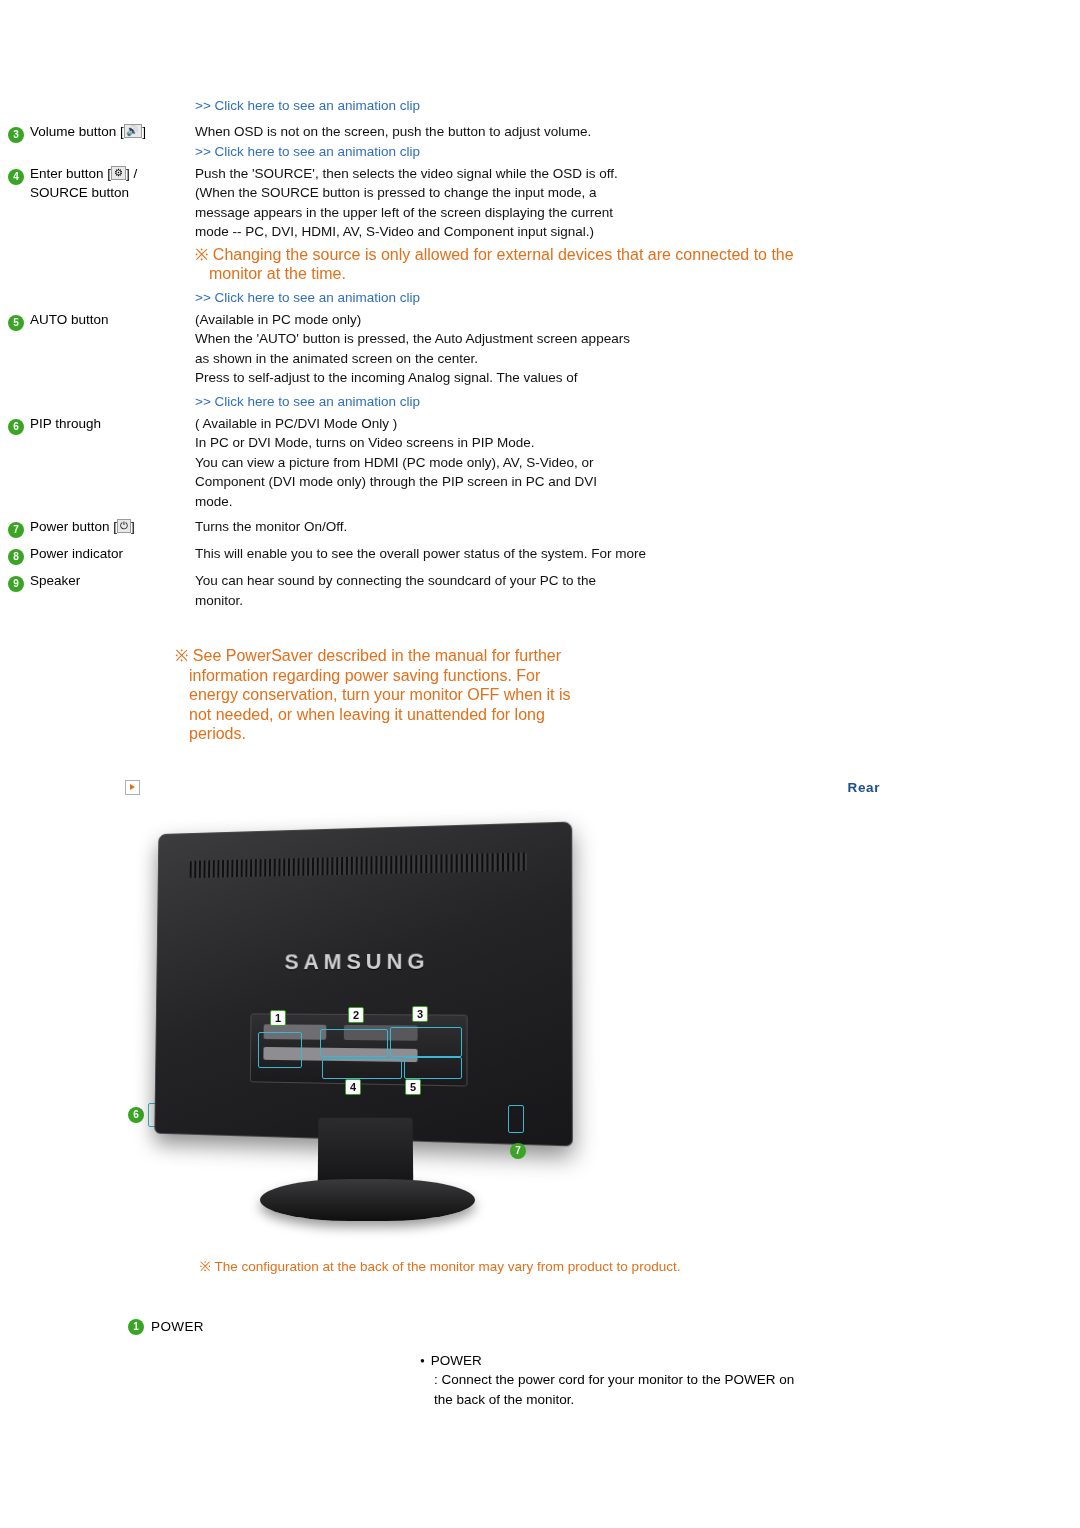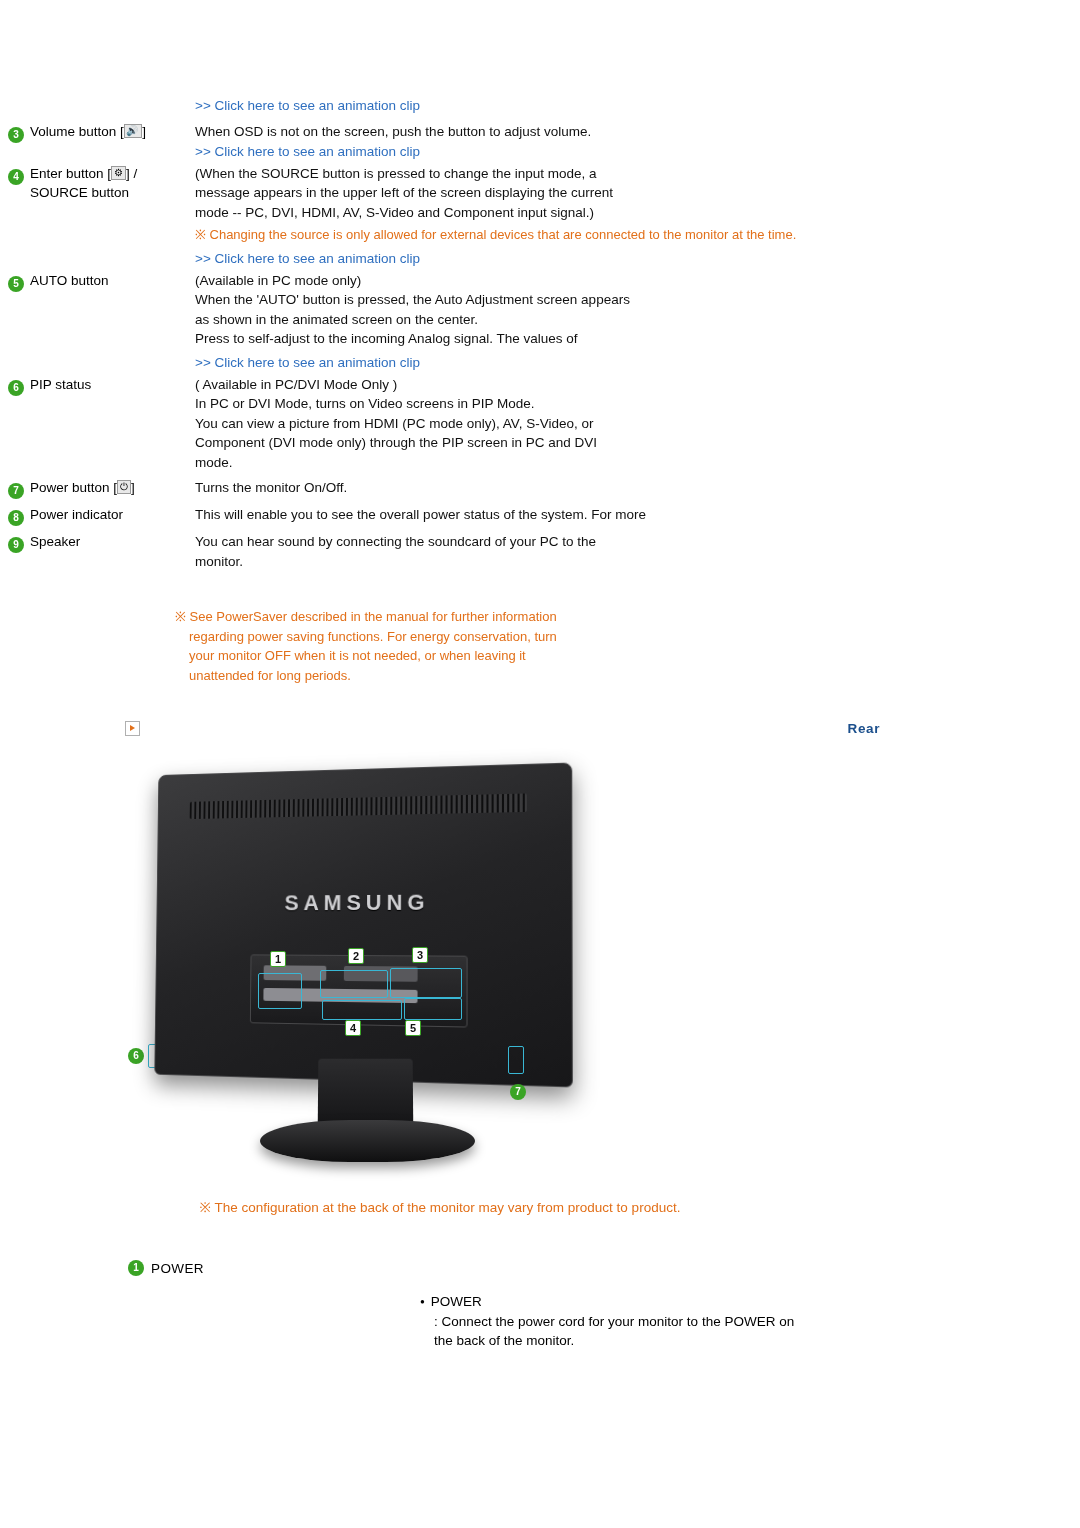--- a/index.html
+++ b/index.html
@@ -27,21 +27,21 @@
     font-size: 13.5px;
     line-height: 20px;
   }
   .desc {
     font-size: 13.5px;
     line-height: 19.5px;
     color: #111;
   }
   .note-orange {
     color: #e2701a;
-    font-size: 13px;
+    font-size: 16px;
     line-height: 19.5px;
   }
   .link-orange {
     color: #e2701a;
   }
 
   
   .btn-table {
     margin: 0;
     padding: 0;
@@ -303,20 +303,21 @@
 
     <div class="row">
       <div class="col-num">
         <span class="badge">4</span>
       </div>
       <div class="col-name">
         <span>Enter button [</span><span class="glyph-box">⚙</span><span>] /</span>
         <div>SOURCE button</div>
       </div>
       <div class="col-desc">
+        <div class="desc">Push the 'SOURCE', then selects the video signal while the OSD is off.</div>
         <div class="desc">(When the SOURCE button is pressed to change the input mode, a</div>
         <div class="desc">message appears in the upper left of the screen displaying the current</div>
         <div class="desc">mode -- PC, DVI, HDMI, AV, S-Video and Component input signal.)</div>
         <div class="note-orange indent-note" style="margin-top:3px;">
           <span>※</span>
           <span>Changing the source is only allowed for external devices that are connected to the monitor at the time.</span>
         </div>
         <div class="anim-link" style="margin-top:4px;">&gt;&gt; Click here to see an animation clip</div>
       </div>
     </div>
@@ -332,21 +333,21 @@
         <div class="desc">as shown in the animated screen on the center.</div>
         <div class="desc">Press to self-adjust to the incoming Analog signal. The values of</div>
         <div class="anim-link" style="margin-top:4px;">&gt;&gt; Click here to see an animation clip</div>
       </div>
     </div>
 
     <div class="row">
       <div class="col-num">
         <span class="badge">6</span>
       </div>
-      <div class="col-name">PIP status</div>
+      <div class="col-name">PIP through</div>
       <div class="col-desc">
         <div class="desc">( Available in PC/DVI Mode Only )</div>
         <div class="desc">In PC or DVI Mode, turns on Video screens in PIP Mode.</div>
         <div class="desc">You can view a picture from HDMI (PC mode only), AV, S-Video, or</div>
         <div class="desc">Component (DVI mode only) through the PIP screen in PC and DVI</div>
         <div class="desc">mode.</div>
       </div>
     </div>
 
     <div class="row" style="margin-top:6px;">

